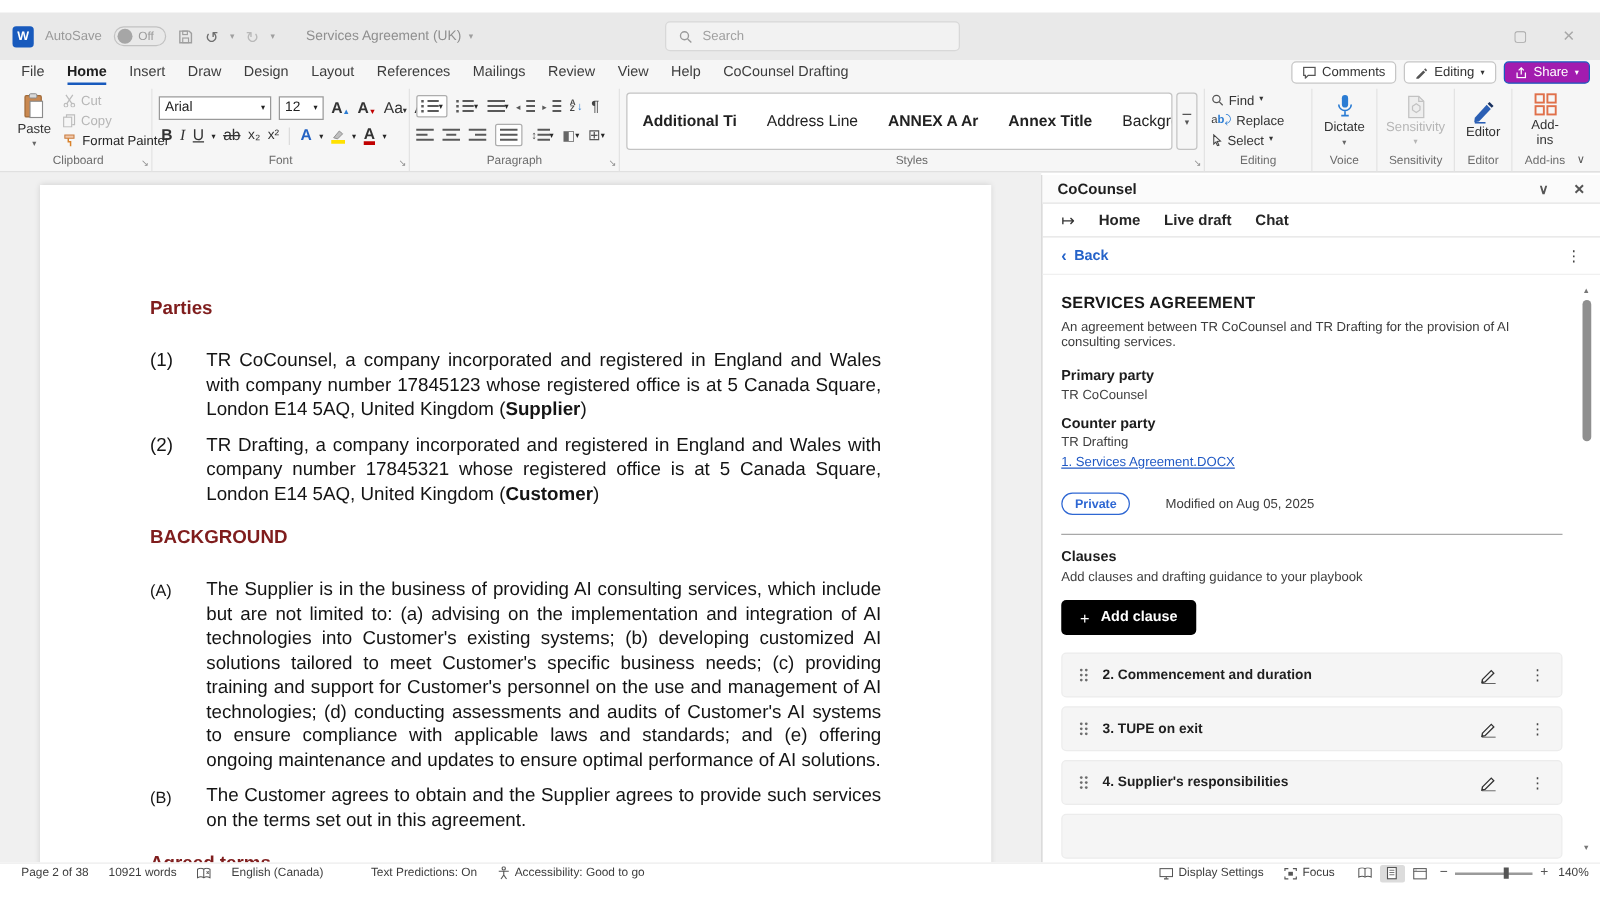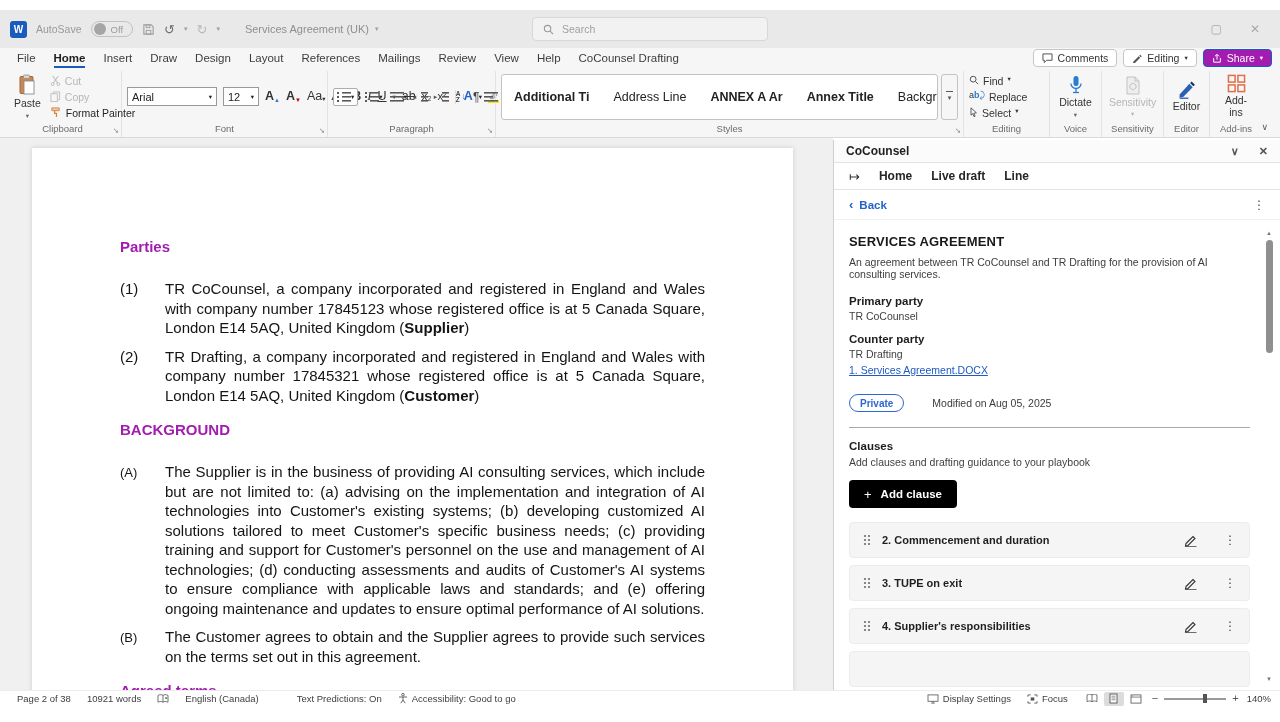--- a/index.html
+++ b/index.html
@@ -32,21 +32,21 @@
 .ribbon{position:absolute;top:68px;left:0;width:100%;height:70px;background:#f6f6f6;border-bottom:1px solid #d9d9d9;display:flex;padding:3px 4px 0 4px}
 .grp{position:relative;display:flex;flex-direction:column;padding:0 5px;border-right:1px solid #e3e3e3}
 .grpbody{flex:1;display:flex;align-items:center}
 .grplabel{height:15px;font-size:9.5px;color:#6b6b6b;text-align:center;line-height:14px}
 .launcher{position:absolute;right:2px;bottom:2px;font-size:7.5px;color:#8d8d8d}
 .bigbtn{display:flex;flex-direction:column;align-items:center;justify-content:center;font-size:10.5px;color:#333;gap:2px;padding:0 5px;text-align:center;line-height:1.1}
 .bigbtn .carmini{color:#666}
 .dis{color:#b6b6b6!important}
 .clipcol{display:flex;flex-direction:column;justify-content:center;gap:4px;font-size:10.5px;margin-left:4px}
 .smallbtn{display:flex;align-items:center;gap:4px;white-space:nowrap}
-.fg{display:flex;flex-direction:row;justify-content:center;gap:5px}
+.fg{display:flex;flex-direction:column;justify-content:center;gap:5px}
 .fgrow{display:flex;align-items:center;gap:6px}
 .combo{display:flex;align-items:center;justify-content:space-between;border:1px solid #999;background:#fff;height:19px;padding:0 4px;font-size:11px;color:#222}
 .gb{font-size:12.5px;color:#333;line-height:1;display:flex;align-items:flex-end;white-space:nowrap}
 .gb b{font-weight:700}.gb i{font-family:"Liberation Serif",serif}
 .u{text-decoration:underline}.st{text-decoration:line-through}
 .fxA{color:#2463c3;font-weight:700}
 .fcA{border-bottom:3px solid #c00000;padding-bottom:0px;font-weight:700}
 .hlA{border-bottom:3px solid #ffe100;padding-bottom:0px}
 .grow{color:#333;font-weight:700}.grow sup{font-size:6px;color:#2b7cd3}
 .pic{width:14px;height:12px;position:relative;flex:0 0 auto}
@@ -77,21 +77,21 @@
 .morebtn{display:flex;flex-direction:column;align-items:center;font-size:7px;color:#555}
 .morebtn::before{content:"";width:7px;border-top:1.5px solid #555;margin-bottom:1.5px}
 .edcol{display:flex;flex-direction:column;justify-content:center;gap:4px}
 .edrow{display:flex;align-items:flex-start;gap:4px;font-size:10.5px;color:#333;white-space:nowrap}
 .ribchev{position:absolute;right:12px;bottom:5px;color:#555;font-size:9px}
 .replico{font-size:9px;color:#333;line-height:1}.replico .bb{color:#2b7cd3;font-weight:700}
 
 
 .docarea{position:absolute;top:138px;left:0;width:833px;height:552px;background:#f0f0f0;overflow:hidden}
 .page{position:absolute;left:32px;top:10px;width:761px;height:600px;background:#fff;box-shadow:0 0 5px rgba(0,0,0,.15);padding:90px 88px 0 88px}
-.dh{font-size:15px;font-weight:700;color:#a21caf}
+.dh{font-size:15px;font-weight:700;color:#7f1d1d}
 .h-parties{margin-bottom:24px}
 .h-back{margin-top:16px;margin-bottom:24px}
 .h-agreed{margin-top:16px}
 .dpara{display:flex;margin-bottom:9px;font-size:15px;line-height:19.5px;color:#141414}
 .dpara .num{width:45px;flex:0 0 auto}
 .dpara .ptxt{flex:1;text-align:justify}
 .bg .num{font-size:13px;padding-top:1px}
 
 
 .panel{position:absolute;left:833px;top:140px;width:447px;height:550px;background:#fff;border-left:1px solid #cfcfcf;display:flex;flex-direction:column}
@@ -525,21 +525,21 @@
     <span>CoCounsel</span>
     <span class="phicons">
       <span>∨</span>
       <span>✕</span>
     </span>
   </div>
   <div class="ptabs">
     <span class="pt-ico">↦</span>
     <span class="ptab">Home</span>
     <span class="ptab">Live draft</span>
-    <span class="ptab">Line</span>
+    <span class="ptab">Chat</span>
   </div>
   <div class="backrow">
     <span class="backlink">
       <span class="chl">‹</span>
       <span>Back</span>
     </span>
     <span class="kebab">⋮</span>
   </div>
   <div class="pcontent">
     <div class="sa-title">SERVICES AGREEMENT</div>

